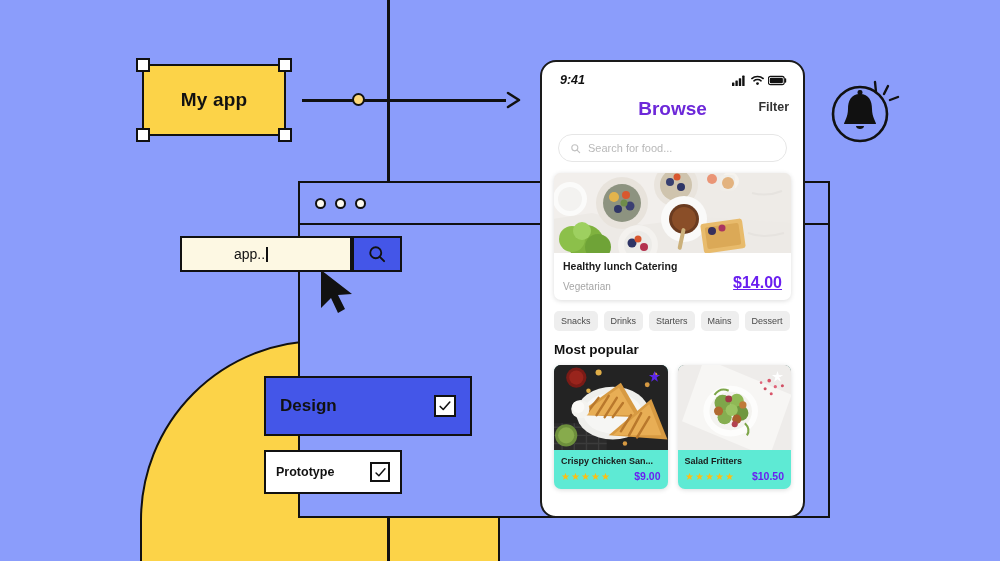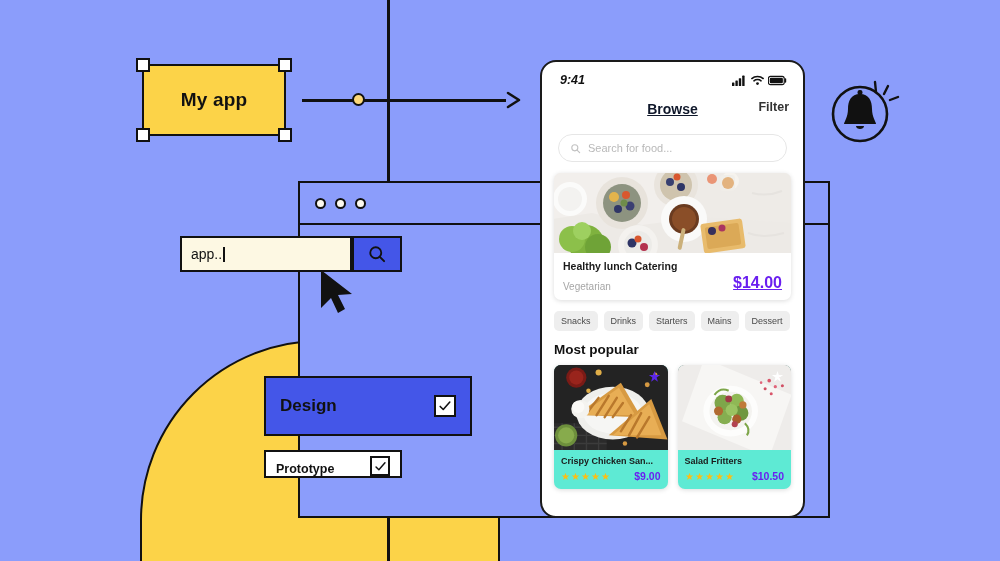--- a/index.html
+++ b/index.html
@@ -83,21 +83,21 @@
 
   
   .searchw { position: absolute; left: 180px; top: 236px; width: 222px; height: 36px; }
   .searchw-field {
     position: absolute; left: 0; top: 0;
     width: 172px; height: 36px;
     background: #fdf8e3;
     border: 2.5px solid #111;
     display: flex; align-items: center; padding-left: 9px;
   }
-  .searchw-field span { font-size: 14px; color: #111; }
+  .searchw-field span { font-size: 14px; color: #111; margin-left: 43px; }
   .caret { display: inline-block; width: 1.5px; height: 15px; background: #111; margin-left: 1px; }
   .searchw-btn {
     position: absolute; left: 172px; top: 0;
     width: 50px; height: 36px;
     background: #4456e8;
     border: 2.5px solid #111;
     display: flex; align-items: center; justify-content: center;
   }
   .cursor-arrow { position: absolute; left: 138px; top: 32px; }
 
@@ -106,24 +106,24 @@
     position: absolute; left: 264px; top: 376px;
     width: 208px; height: 60px;
     background: #4456e8;
     border: 2.5px solid #111;
     display: flex; align-items: center; justify-content: space-between;
     padding: 0 14px;
   }
   .row-design .lbl { font-size: 17px; font-weight: 700; color: #111; }
   .row-proto {
     position: absolute; left: 264px; top: 450px;
-    width: 138px; height: 28px;
+    width: 138px; height: 44px;
     background: #ffffff;
     border: 2.5px solid #111;
-    display: flex; align-items: flex-end; justify-content: space-between;
+    display: flex; align-items: center; justify-content: space-between;
     padding: 0 10px;
   }
   .row-proto .lbl { font-size: 12.5px; font-weight: 700; color: #111; }
   .checkbox {
     width: 22px; height: 22px;
     background: #fff; border: 2.5px solid #111;
     display: flex; align-items: center; justify-content: center;
   }
   .checkbox.sm { width: 20px; height: 20px; }
 
@@ -143,21 +143,21 @@
     height: 30px; display: flex; align-items: center;
     justify-content: space-between; padding: 6px 16px 0 18px; font-style: italic;
   }
   .stat-time { font-size: 12.5px; font-weight: 700; color: #111; }
   .stat-icons { display: flex; align-items: center; gap: 4px; }
 
   .ph-header {
     position: relative; height: 34px;
     display: flex; align-items: center; justify-content: center;
   }
-  .ph-title { font-size: 14px; font-weight: 700; color: #0f172a; text-decoration: underline; }
+  .ph-title { font-size: 19px; font-weight: 700; color: #6d28d9; }
   .ph-filter {
     position: absolute; right: 14px; top: 8px;
     font-size: 12.5px; font-weight: 600; color: #333;
   }
 
   .ph-search {
     margin: 8px 16px 0 16px; height: 28px;
     border: 1px solid #e6e6e6; border-radius: 14px;
     display: flex; align-items: center; gap: 7px; padding: 0 11px;
   }

